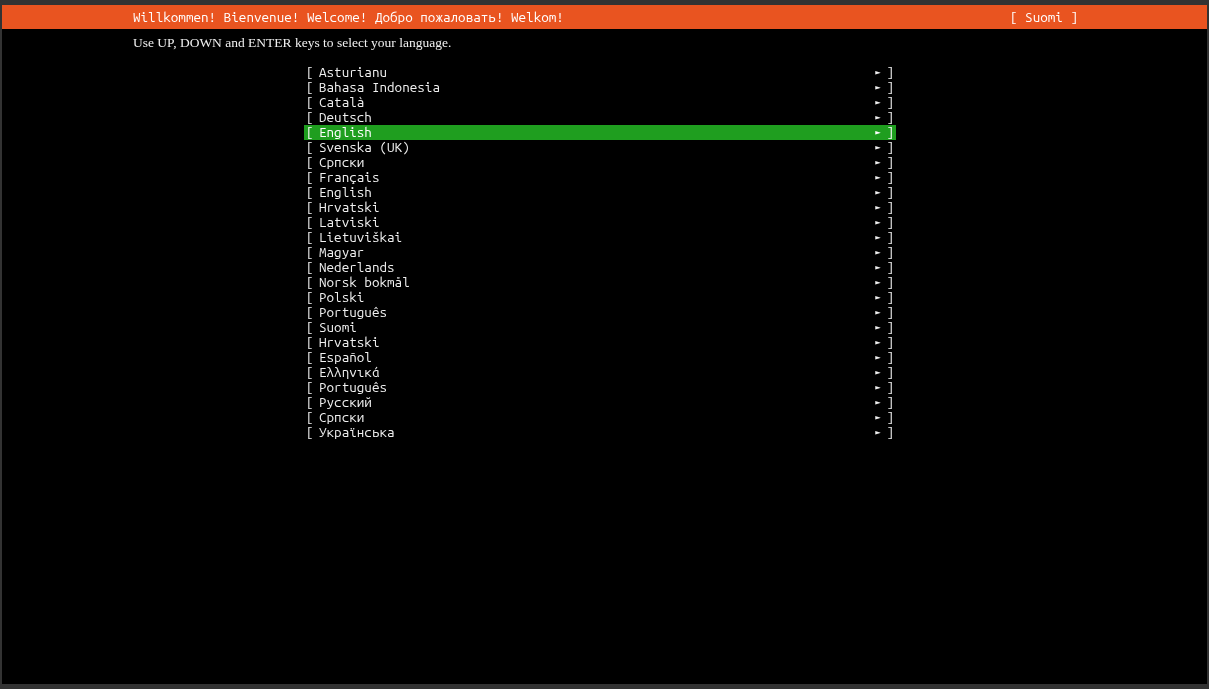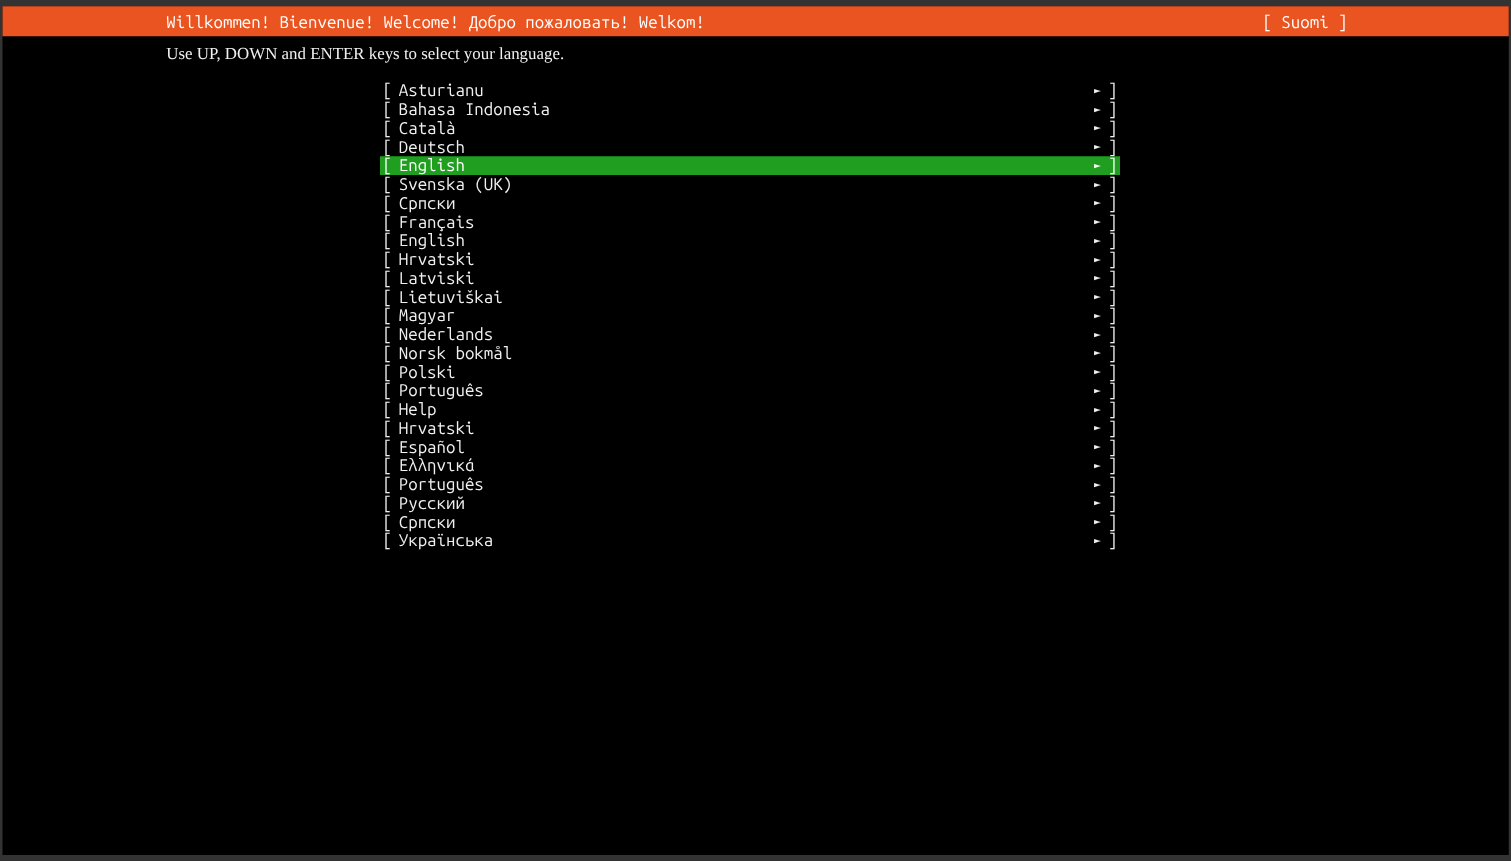--- a/index.html
+++ b/index.html
@@ -213,21 +213,21 @@
           <span class="bracket-right">]</span>
         </div>
         <div class="language-row">
           <span class="bracket-left">[</span>
           <span class="language-name">Português</span>
           <span class="arrow-cell">►</span>
           <span class="bracket-right">]</span>
         </div>
         <div class="language-row">
           <span class="bracket-left">[</span>
-          <span class="language-name">Help</span>
+          <span class="language-name">Suomi</span>
           <span class="arrow-cell">►</span>
           <span class="bracket-right">]</span>
         </div>
         <div class="language-row">
           <span class="bracket-left">[</span>
           <span class="language-name">Hrvatski</span>
           <span class="arrow-cell">►</span>
           <span class="bracket-right">]</span>
         </div>
         <div class="language-row">

